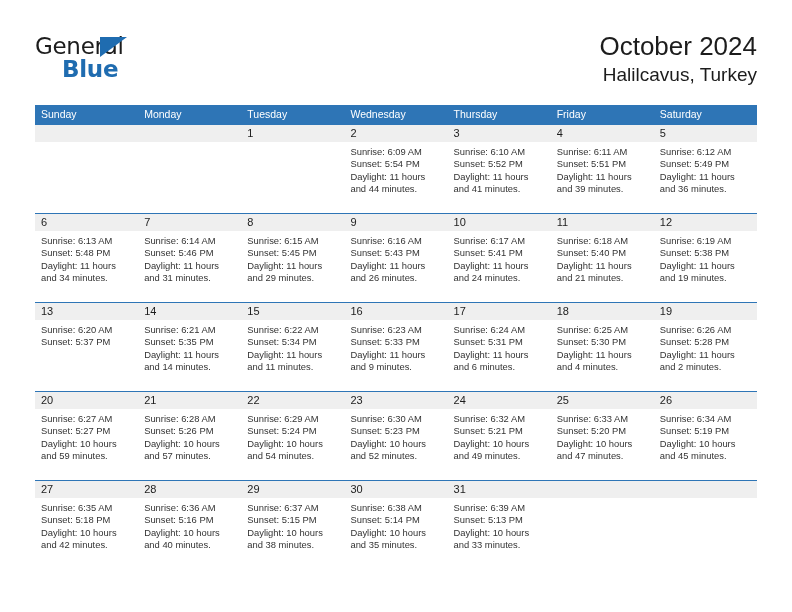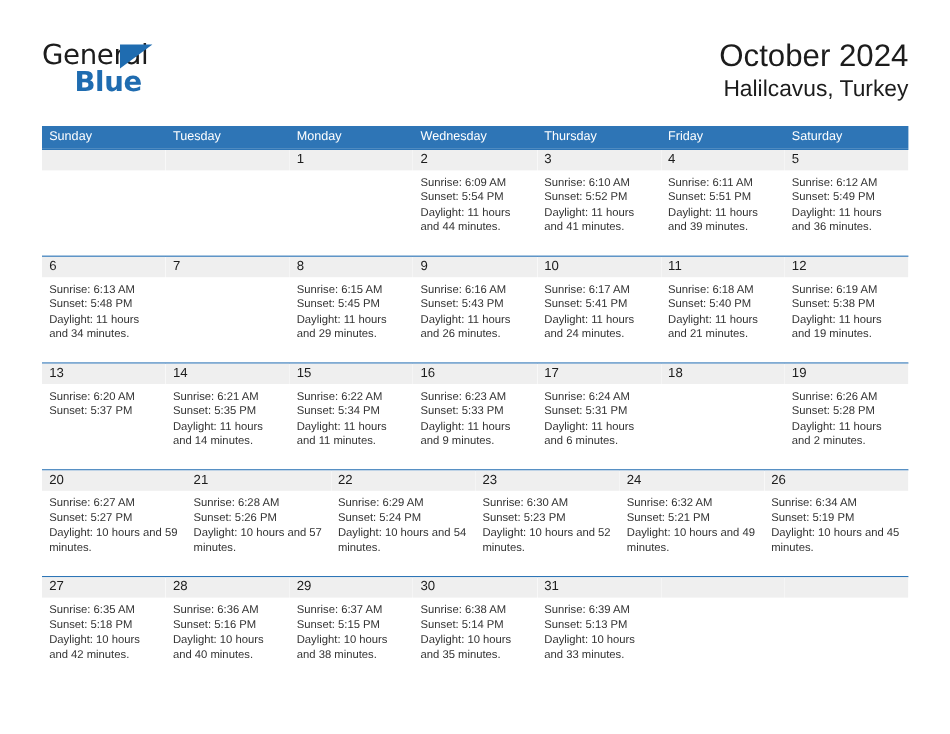--- a/index.html
+++ b/index.html
@@ -179,22 +179,22 @@
     <div class="title-block">
       <div class="cal-title">October 2024</div>
       <div class="cal-subtitle">Halilcavus, Turkey</div>
     </div>
 
   </div>
 
   <div class="calendar">
     <div class="dow-row" id="dow-row">
         <div class="dow-cell">Sunday</div>
+        <div class="dow-cell">Monday</div>
         <div class="dow-cell">Tuesday</div>
-        <div class="dow-cell">Monday</div>
         <div class="dow-cell">Wednesday</div>
         <div class="dow-cell">Thursday</div>
         <div class="dow-cell">Friday</div>
         <div class="dow-cell">Saturday</div>
       </div>
     <div id="weeks-container">
         <div class="week-row">
           <div class="day-cell empty">
             <div class="daynum-band">
               <span class="daynum"></span>
@@ -259,20 +259,25 @@
             <div class="day-info">
               <div>Sunrise: 6:13 AM</div>
               <div>Sunset: 5:48 PM</div>
               <div class="daylight-line">Daylight: 11 hours and 34 minutes.</div>
             </div>
           </div>
           <div class="day-cell">
             <div class="daynum-band">
               <span class="daynum">7</span>
             </div>
+            <div class="day-info">
+              <div>Sunrise: 6:14 AM</div>
+              <div>Sunset: 5:46 PM</div>
+              <div class="daylight-line">Daylight: 11 hours and 31 minutes.</div>
+            </div>
           </div>
           <div class="day-cell">
             <div class="daynum-band">
               <span class="daynum">8</span>
             </div>
             <div class="day-info">
               <div>Sunrise: 6:15 AM</div>
               <div>Sunset: 5:45 PM</div>
               <div class="daylight-line">Daylight: 11 hours and 29 minutes.</div>
             </div>
@@ -365,20 +370,25 @@
             <div class="day-info">
               <div>Sunrise: 6:24 AM</div>
               <div>Sunset: 5:31 PM</div>
               <div class="daylight-line">Daylight: 11 hours and 6 minutes.</div>
             </div>
           </div>
           <div class="day-cell">
             <div class="daynum-band">
               <span class="daynum">18</span>
             </div>
+            <div class="day-info">
+              <div>Sunrise: 6:25 AM</div>
+              <div>Sunset: 5:30 PM</div>
+              <div class="daylight-line">Daylight: 11 hours and 4 minutes.</div>
+            </div>
           </div>
           <div class="day-cell">
             <div class="daynum-band">
               <span class="daynum">19</span>
             </div>
             <div class="day-info">
               <div>Sunrise: 6:26 AM</div>
               <div>Sunset: 5:28 PM</div>
               <div class="daylight-line">Daylight: 11 hours and 2 minutes.</div>
             </div>
@@ -430,20 +440,30 @@
               <span class="daynum">24</span>
             </div>
             <div class="day-info">
               <div>Sunrise: 6:32 AM</div>
               <div>Sunset: 5:21 PM</div>
               <div class="daylight-line">Daylight: 10 hours and 49 minutes.</div>
             </div>
           </div>
           <div class="day-cell">
             <div class="daynum-band">
+              <span class="daynum">25</span>
+            </div>
+            <div class="day-info">
+              <div>Sunrise: 6:33 AM</div>
+              <div>Sunset: 5:20 PM</div>
+              <div class="daylight-line">Daylight: 10 hours and 47 minutes.</div>
+            </div>
+          </div>
+          <div class="day-cell">
+            <div class="daynum-band">
               <span class="daynum">26</span>
             </div>
             <div class="day-info">
               <div>Sunrise: 6:34 AM</div>
               <div>Sunset: 5:19 PM</div>
               <div class="daylight-line">Daylight: 10 hours and 45 minutes.</div>
             </div>
           </div>
         </div>
         <div class="week-row">

